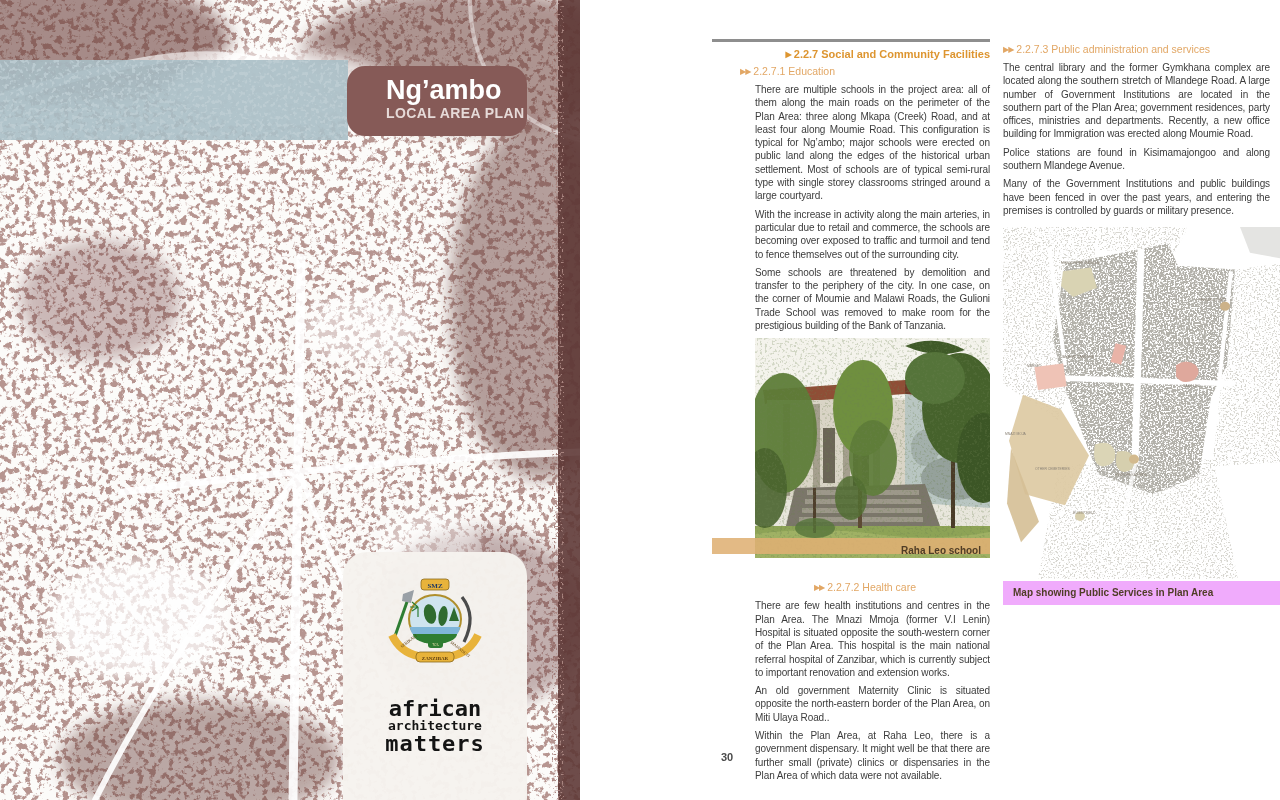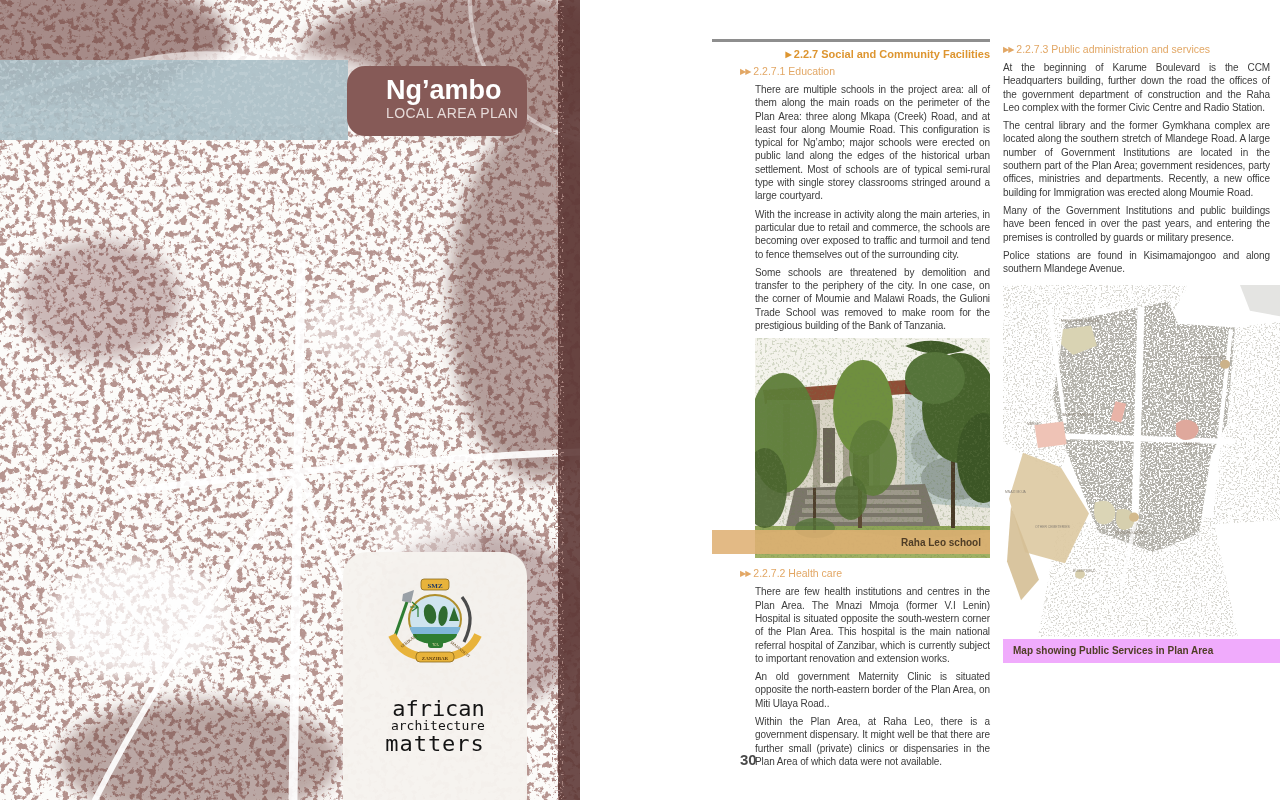--- a/index.html
+++ b/index.html
@@ -4,52 +4,52 @@
 <style>
   html,body{margin:0;padding:0;}
   body{width:1280px;height:800px;position:relative;overflow:hidden;background:#ffffff;
        font-family:"Liberation Sans",sans-serif;}
 
   
   .left-panel{position:absolute;left:0;top:0;width:580px;height:800px;overflow:hidden;background:#fbfaf8;}
   .title-card{position:absolute;left:347px;top:66px;width:180px;height:70px;border-radius:18px;
               background:#865A57;color:#fff;padding:9px 0 0 39px;box-sizing:border-box;}
   .title-card .t1{margin:0;font-size:27px;line-height:30px;font-weight:bold;}
-  .title-card .t2{font-size:14px;line-height:17px;color:#E6DAD8;letter-spacing:.4px;font-weight:normal;}
+  .title-card .t2{font-size:14px;line-height:17px;color:#E6DAD8;letter-spacing:.4px;font-weight:bold;}
   .panel-card{position:absolute;left:343px;top:552px;width:184px;height:270px;border-radius:24px;
               background:rgba(246,243,238,.97);text-align:center;}
-  .aam{display:inline-block;text-align:right;font-family:"DejaVu Sans Mono",monospace;font-weight:normal;
+  .aam{display:inline-block;text-align:center;font-family:"DejaVu Sans Mono",monospace;font-weight:bold;
        color:#141414;margin-top:16px;}
   .aam .l1{font-size:22px;line-height:21px;}
   .aam .l2{font-size:13px;line-height:13px;}
   .aam .l3{font-size:22px;line-height:23px;letter-spacing:1px;}
 
   
   .col{position:absolute;top:39px;}
   #col1{left:712px;width:278px;}
   #col2{left:1003px;top:40px;width:277px;}
   .rule{height:3px;background:#8E8E8E;margin:0 0 5px 0;}
   h2.sec{margin:2px 0 0 28px;font-size:11px;line-height:15px;color:#DD9530;font-weight:bold;text-align:right;}
   h3.sub{margin:3px 0 0 28px;font-size:10.5px;line-height:13px;color:#E2A765;font-weight:normal;}
   #col2 h3.sub{margin-left:0;}
   .marker{margin-right:3px;font-size:8px;vertical-align:1px;letter-spacing:-1px;}
   p.body{margin:5px 0 0 43px;width:235px;font-size:10px;line-height:13.3px;color:#3C3C3C;
          text-align:justify;letter-spacing:-0.1px;}
   #col2 p.body{margin-left:0;width:267px;}
 
   .photo-wrap{position:relative;margin:6px 0 0 43px;width:235px;height:220px;}
-  .photo-caption{position:absolute;left:-43px;bottom:4px;width:278px;height:24px;box-sizing:border-box;
+  .photo-caption{position:absolute;left:-43px;bottom:4px;width:278px;height:16px;box-sizing:border-box;
                  background:rgba(223,176,115,.87);padding-right:9px;font-size:10px;font-weight:bold;
                  color:#4F3D26;line-height:25px;text-align:right;}
   .madrassa{margin-top:11px;}
   .map-wrap{margin-top:10px;width:277px;line-height:0;}
   .map-caption{margin-top:2px;width:320px;height:24px;box-sizing:border-box;background:#f0abfc;
                padding-left:10px;font-size:10px;font-weight:bold;color:#4F3D26;line-height:24px;}
-  .pagenum{position:absolute;left:740px;top:751px;width:30px;text-align:left;
-           font-size:15px;font-weight:bold;color:#4A4A4A;}
+  .pagenum{position:absolute;left:712px;top:751px;width:30px;text-align:center;
+           font-size:11px;font-weight:bold;color:#4A4A4A;}
 </style>
 </head>
 <body>
 
 <div class="left-panel">
   <svg width="580" height="800" viewBox="0 0 580 800">
     <defs>
       <filter id="spk" x="0%" y="0%" width="100%" height="100%">
         <feTurbulence type="fractalNoise" baseFrequency="0.16" numOctaves="5" seed="8"></feTurbulence>
         <feColorMatrix type="matrix" values="0 0 0 0 0.47  0 0 0 0 0.30  0 0 0 0 0.28  8 0 0 0 -4.1"></feColorMatrix>
@@ -185,32 +185,31 @@
       <ellipse cx="205" cy="70" rx="38" ry="55" fill="#46622c"></ellipse>
       <ellipse cx="228" cy="120" rx="26" ry="45" fill="#3c5626"></ellipse>
       <ellipse cx="180" cy="40" rx="30" ry="26" fill="#55743a"></ellipse>
       <rect x="58" y="150" width="3" height="45" fill="#4f3f2c"></rect>
       <ellipse cx="60" cy="190" rx="20" ry="10" fill="#55743a" opacity="0.8"></ellipse>
       <rect width="235" height="220" filter="url(#fLeaf)" opacity="0.25"></rect>
     </svg>
     <div class="photo-caption"><span>Raha Leo school</span></div>
   </div>
 
-  <h3 class="sub" style="margin-top:9px;"><span class="marker">▶▶</span><span>2.2.7.2 Health care</span></h3>
+  <h3 class="sub" style="margin-top:23px;text-align:center;"><span class="marker">▶▶</span><span>2.2.7.2 Health care</span></h3>
   <p class="body">There are few health institutions and centres in the Plan Area. The Mnazi Mmoja (former V.I Lenin) Hospital is situated opposite the south-western corner of the Plan Area. This hospital is the main national referral hospital of Zanzibar, which is currently subject to important renovation and extension works.</p>
   <p class="body">An old government Maternity Clinic is situated opposite the north-eastern border of the Plan Area, on Miti Ulaya Road..</p>
   <p class="body">Within the Plan Area, at Raha Leo, there is a government dispensary. It might well be that there are further small (private) clinics or dispensaries in the Plan Area of which data were not available.</p>
 </div>
 
 <div id="col2" class="col">
   <h3 class="sub"><span class="marker">▶▶</span><span>2.2.7.3 Public administration and services</span></h3>
-  <p class="body">At the beginning of Karume Boulevard is the CCM Headquarters building, further down the road the offices of the government department of construction and the Raha Leo complex with the former Civic Centre and Radio Station.</p>
   <p class="body">The central library and the former Gymkhana complex are located along the southern stretch of Mlandege Road. A large number of Government Institutions are located in the southern part of the Plan Area; government residences, party offices, ministries and departments. Recently, a new office building for Immigration was erected along Moumie Road.</p>
+  <p class="body">Police stations are found in Kisimamajongoo and along southern Mlandege Avenue.</p>
   <p class="body">Many of the Government Institutions and public buildings have been fenced in over the past years, and entering the premises is controlled by guards or military presence.</p>
-  <p class="body">Police stations are found in Kisimamajongoo and along southern Mlandege Avenue.</p>
 
   <div class="map-wrap">
     <svg width="277" height="352" viewBox="0 0 277 382" preserveAspectRatio="none">
       <defs>
         <filter id="mapD" x="0%" y="0%" width="100%" height="100%">
           <feTurbulence type="fractalNoise" baseFrequency="0.55" numOctaves="2" seed="4"></feTurbulence>
           <feColorMatrix type="matrix" values="0 0 0 0 0.45  0 0 0 0 0.44  0 0 0 0 0.40  9 0 0 0 -3.6"></feColorMatrix>
         </filter>
         <filter id="mapL" x="0%" y="0%" width="100%" height="100%">
           <feTurbulence type="fractalNoise" baseFrequency="0.55" numOctaves="2" seed="9"></feTurbulence>

